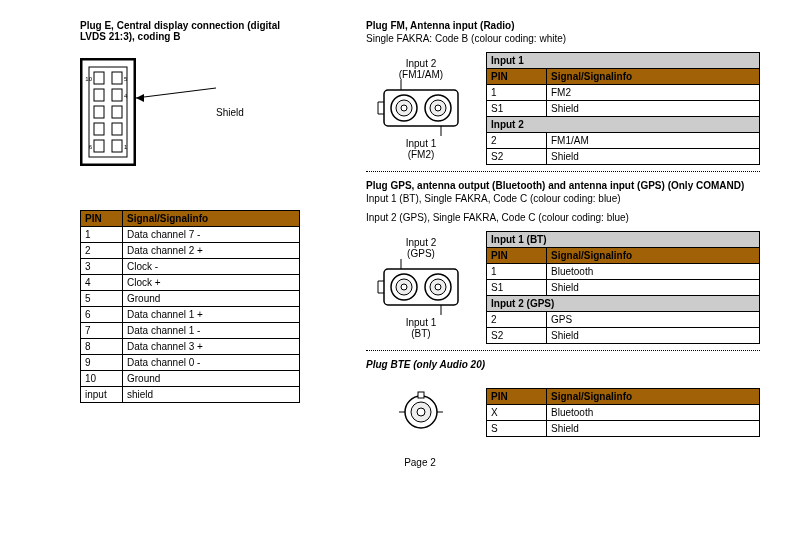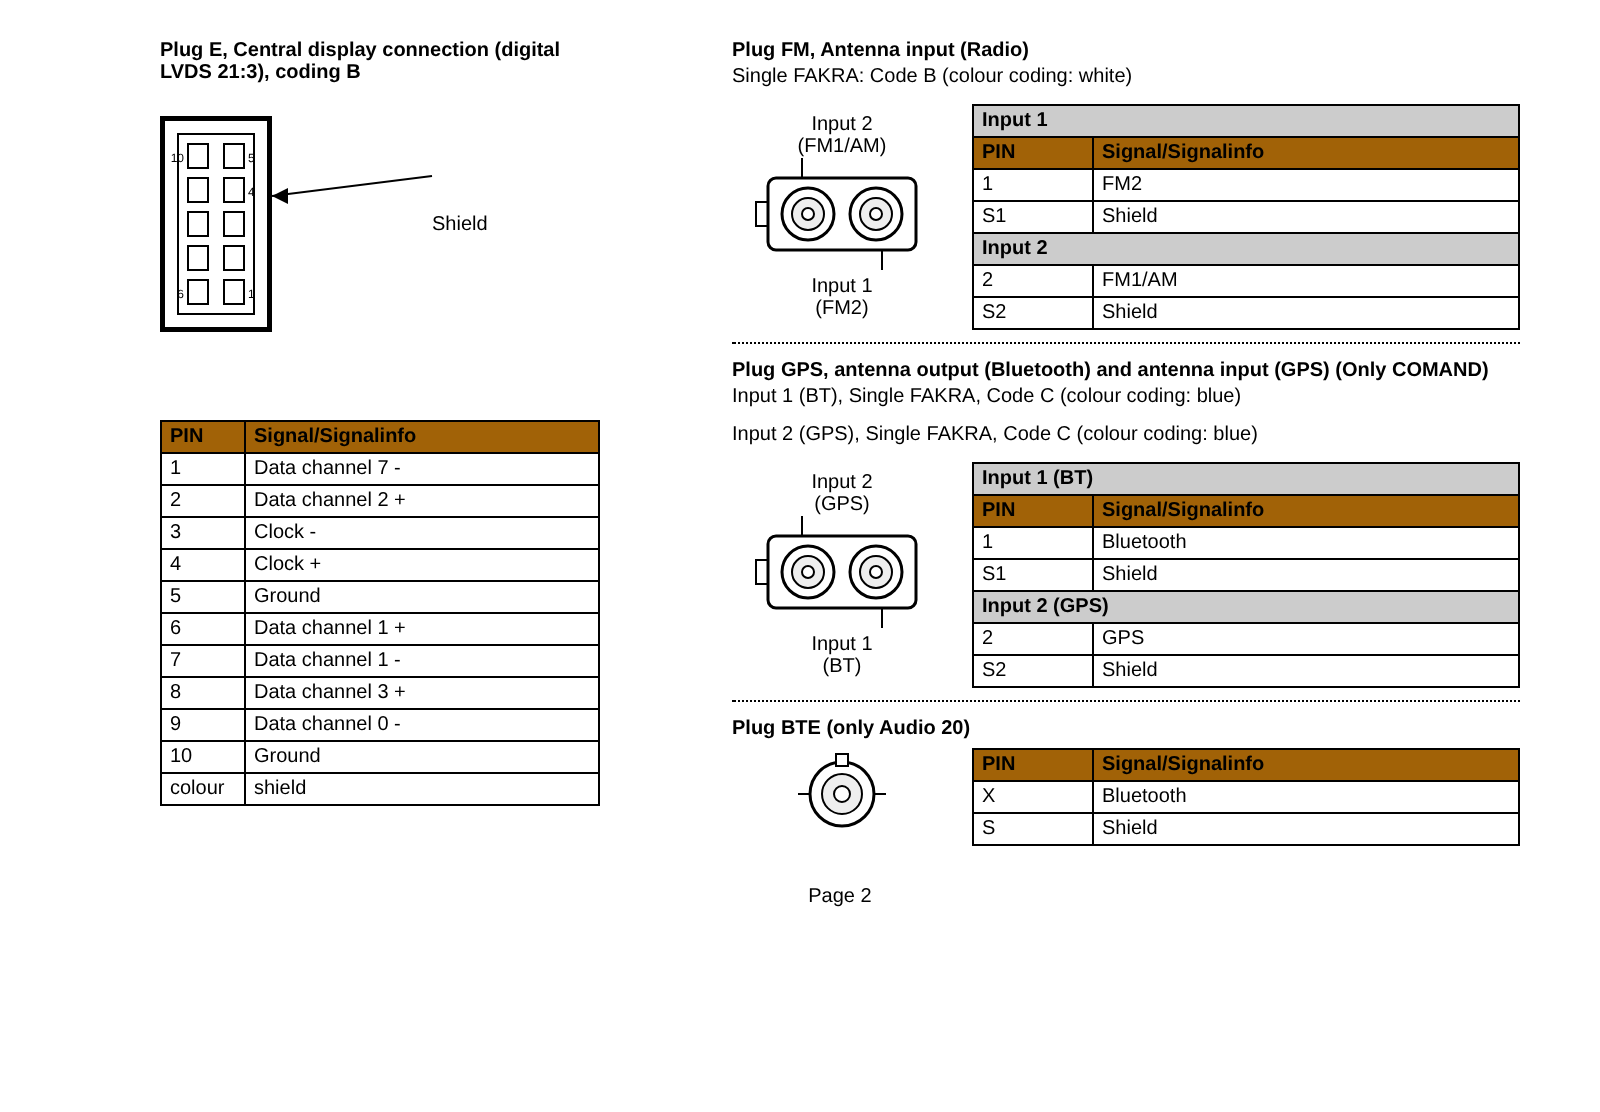--- a/index.html
+++ b/index.html
@@ -110,21 +110,21 @@
           </tr>
       <tr>
             <td>9</td>
             <td>Data channel 0 -</td>
           </tr>
       <tr>
             <td>10</td>
             <td>Ground</td>
           </tr>
       <tr>
-            <td>colour</td>
+            <td>input</td>
             <td>shield</td>
           </tr>
     </tbody>
       </table>
   </div>
 
   <div class="right-col col">
 
     <div class="heading">Plug FM, Antenna input (Radio)</div>
     <div class="subheading">Single FAKRA: Code B (colour coding: white)</div>
@@ -232,21 +232,21 @@
                 <td>S2</td>
                 <td>Shield</td>
               </tr>
         </tbody>
           </table>
       </div>
     </div>
 
     <hr class="dotted">
 
-    <div class="heading" style="margin-bottom:4px;">Plug BTE (only Audio 20)</div>
+    <div class="heading" style="margin-bottom:18px;font-style:italic;">Plug BTE (only Audio 20)</div>
     <div class="sec-block">
       <div class="diagram" style="width:110px; text-align:center;">
         <svg width="44" height="44" viewBox="0 0 44 44">
           <circle cx="22" cy="22" r="16" fill="#fff" stroke="#000" stroke-width="1.5"></circle>
           <circle cx="22" cy="22" r="10" fill="#eee" stroke="#000"></circle>
           <circle cx="22" cy="22" r="4" fill="#fff" stroke="#000"></circle>
           <rect x="19" y="2" width="6" height="6" fill="#fff" stroke="#000"></rect>
           <line x1="6" y1="22" x2="0" y2="22" stroke="#000"></line>
           <line x1="38" y1="22" x2="44" y2="22" stroke="#000"></line>
         </svg>

